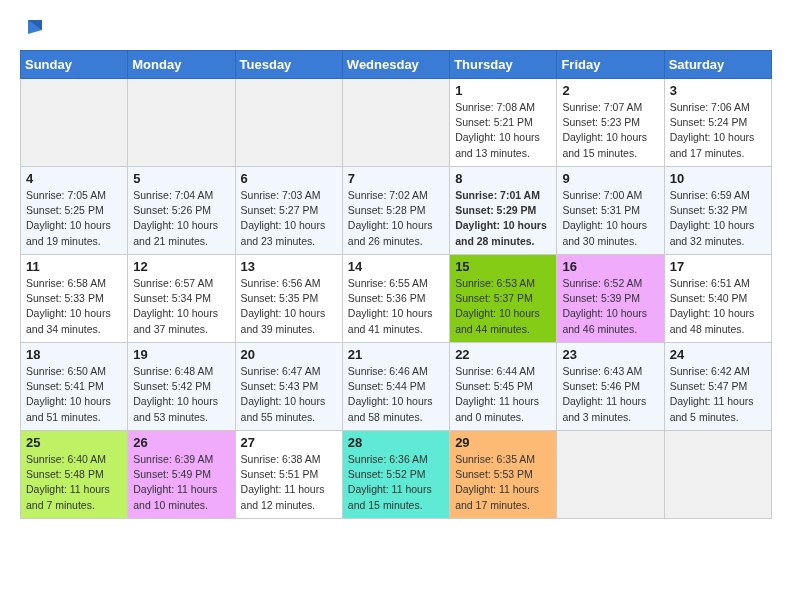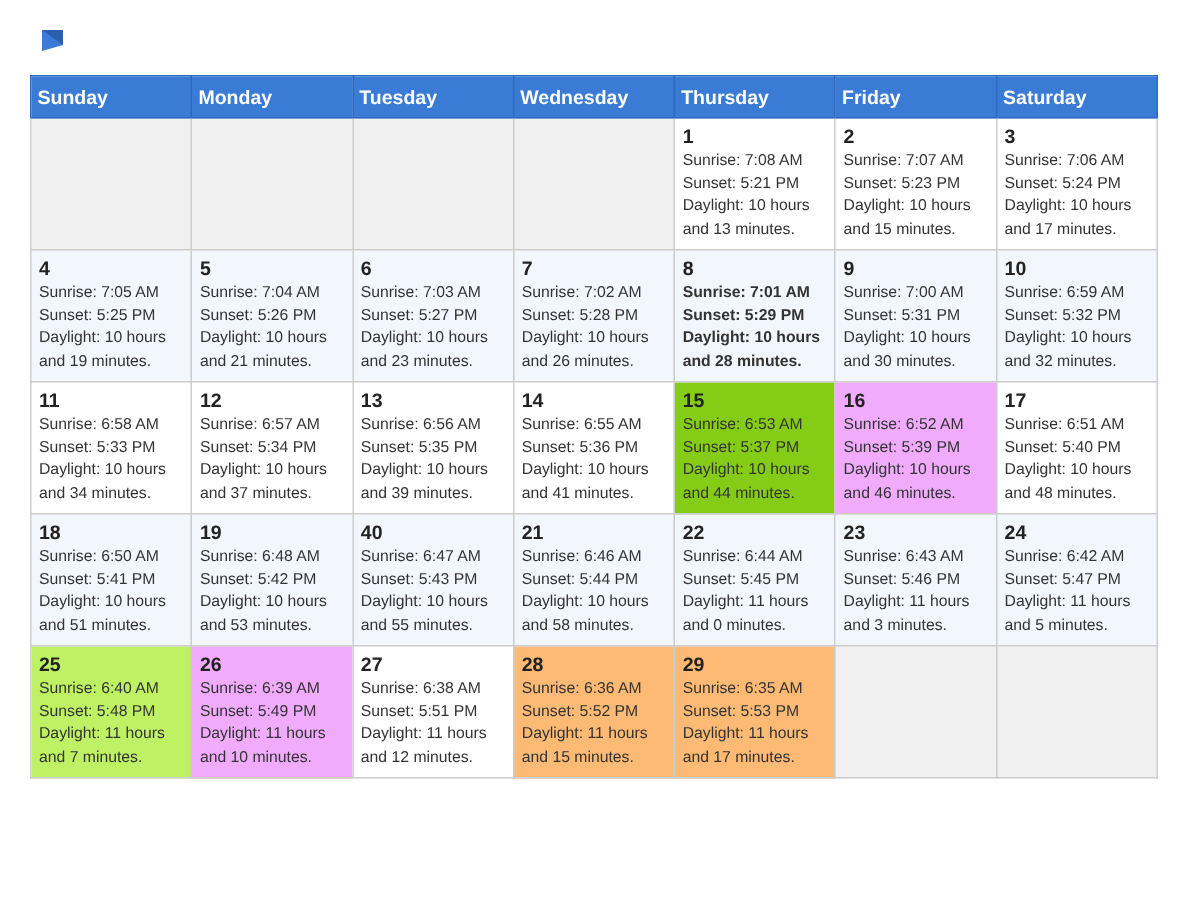--- a/index.html
+++ b/index.html
@@ -266,21 +266,21 @@
 and 51 minutes.</div>
         </td>
         <td style="background: rgb(242, 246, 253);">
           <span class="day-number">19</span>
           <div class="day-info" style="white-space: pre-line;">Sunrise: 6:48 AM
 Sunset: 5:42 PM
 Daylight: 10 hours
 and 53 minutes.</div>
         </td>
         <td style="background: rgb(242, 246, 253);">
-          <span class="day-number">40</span>
+          <span class="day-number">20</span>
           <div class="day-info" style="white-space: pre-line;">Sunrise: 6:47 AM
 Sunset: 5:43 PM
 Daylight: 10 hours
 and 55 minutes.</div>
         </td>
         <td style="background: rgb(242, 246, 253);">
           <span class="day-number">21</span>
           <div class="day-info" style="white-space: pre-line;">Sunrise: 6:46 AM
 Sunset: 5:44 PM
 Daylight: 10 hours
@@ -323,21 +323,21 @@
 Daylight: 11 hours
 and 10 minutes.</div>
         </td>
         <td style="background: rgb(255, 255, 255);">
           <span class="day-number">27</span>
           <div class="day-info" style="white-space: pre-line;">Sunrise: 6:38 AM
 Sunset: 5:51 PM
 Daylight: 11 hours
 and 12 minutes.</div>
         </td>
-        <td style="background: #fdba74;">
+        <td style="background: #5eead4;">
           <span class="day-number">28</span>
           <div class="day-info" style="white-space: pre-line;">Sunrise: 6:36 AM
 Sunset: 5:52 PM
 Daylight: 11 hours
 and 15 minutes.</div>
         </td>
         <td style="background: #fdba74;">
           <span class="day-number">29</span>
           <div class="day-info" style="white-space: pre-line;">Sunrise: 6:35 AM
 Sunset: 5:53 PM

